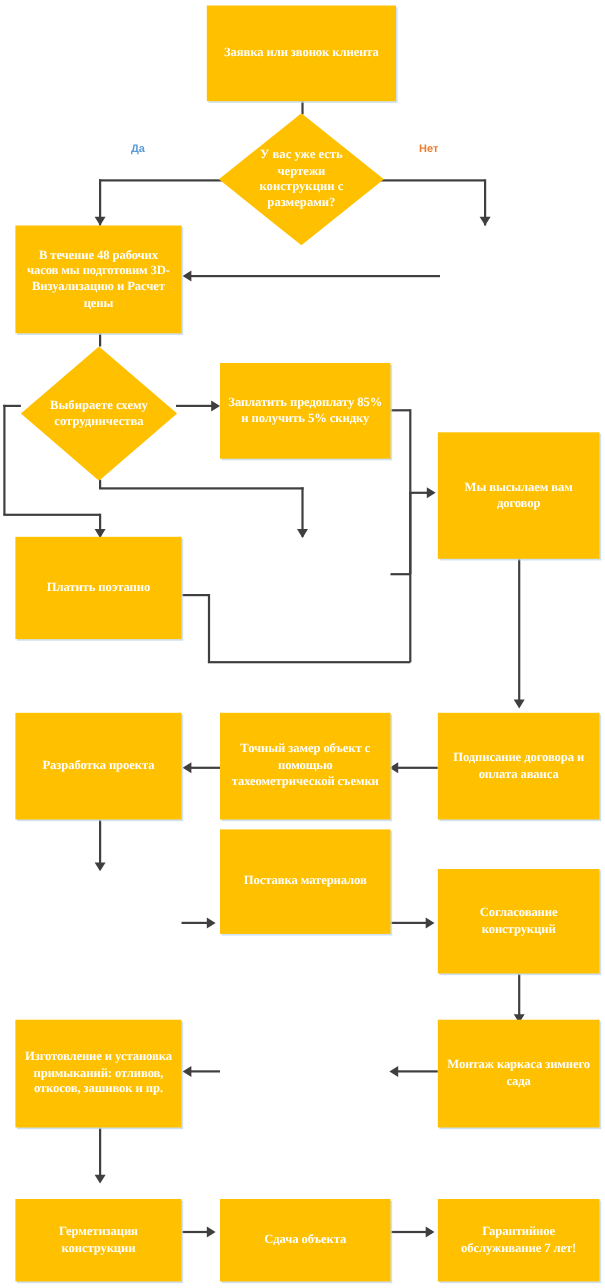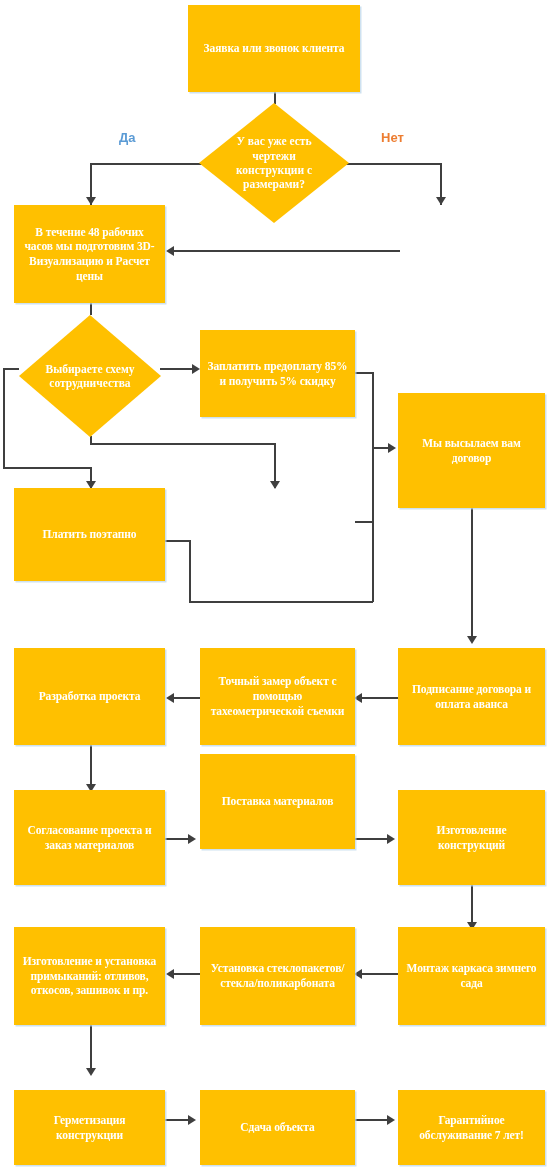--- a/index.html
+++ b/index.html
@@ -79,21 +79,21 @@
     border-top: 5px solid transparent;
     border-bottom: 5px solid transparent;
     border-left: 8px solid #3f3f3f;
   }
 
   
   .branch-label {
     position: absolute;
     font-family: "Liberation Sans", sans-serif;
     font-weight: bold;
-    font-size: 13px;
+    font-size: 10px;
     text-align: right;
   }
   .label-yes { color: #5B9BD5; }
   .label-no  { color: #ED7D31; }
 </style>
 </head>
 <body>
 
 <div id="canvas">
 
@@ -213,39 +213,33 @@
   </div>
 
   <div class="node" style="left:200px; top:648px; width:155px; height:97px;">
     <span class="txt">Точный замер объект с помощью тахеометрической съемки</span>
   </div>
 
   <div class="node" style="left:14px; top:648px; width:151px; height:97px;">
     <span class="txt">Разработка проекта</span>
   </div>
 
-  <div class="node" style="left:14px; top:790px; width:151px; height:95px;">
-    <span class="txt">Согласование проекта и заказ материалов</span>
-  </div>
 
   <div class="node" style="left:200px; top:754px; width:155px; height:95px;">
     <span class="txt">Поставка материалов</span>
   </div>
 
   <div class="node" style="left:398px; top:790px; width:147px; height:95px;">
-    <span class="txt">Изготовление конструкций</span>
+    <span class="txt">Согласование конструкций</span>
   </div>
 
   <div class="node" style="left:398px; top:927px; width:147px; height:98px;">
     <span class="txt">Монтаж каркаса зимнего сада</span>
   </div>
 
-  <div class="node" style="left:200px; top:927px; width:155px; height:98px;">
-    <span class="txt">Установка стеклопакетов/стекла/поликарбоната</span>
-  </div>
 
   <div class="node" style="left:14px; top:927px; width:151px; height:98px;">
     <span class="txt">Изготовление и установка примыканий: отливов, откосов, зашивок и пр.</span>
   </div>
 
   <div class="node" style="left:14px; top:1090px; width:151px; height:75px;">
     <span class="txt">Герметизация конструкции</span>
   </div>
 
   <div class="node" style="left:200px; top:1090px; width:155px; height:75px;">

